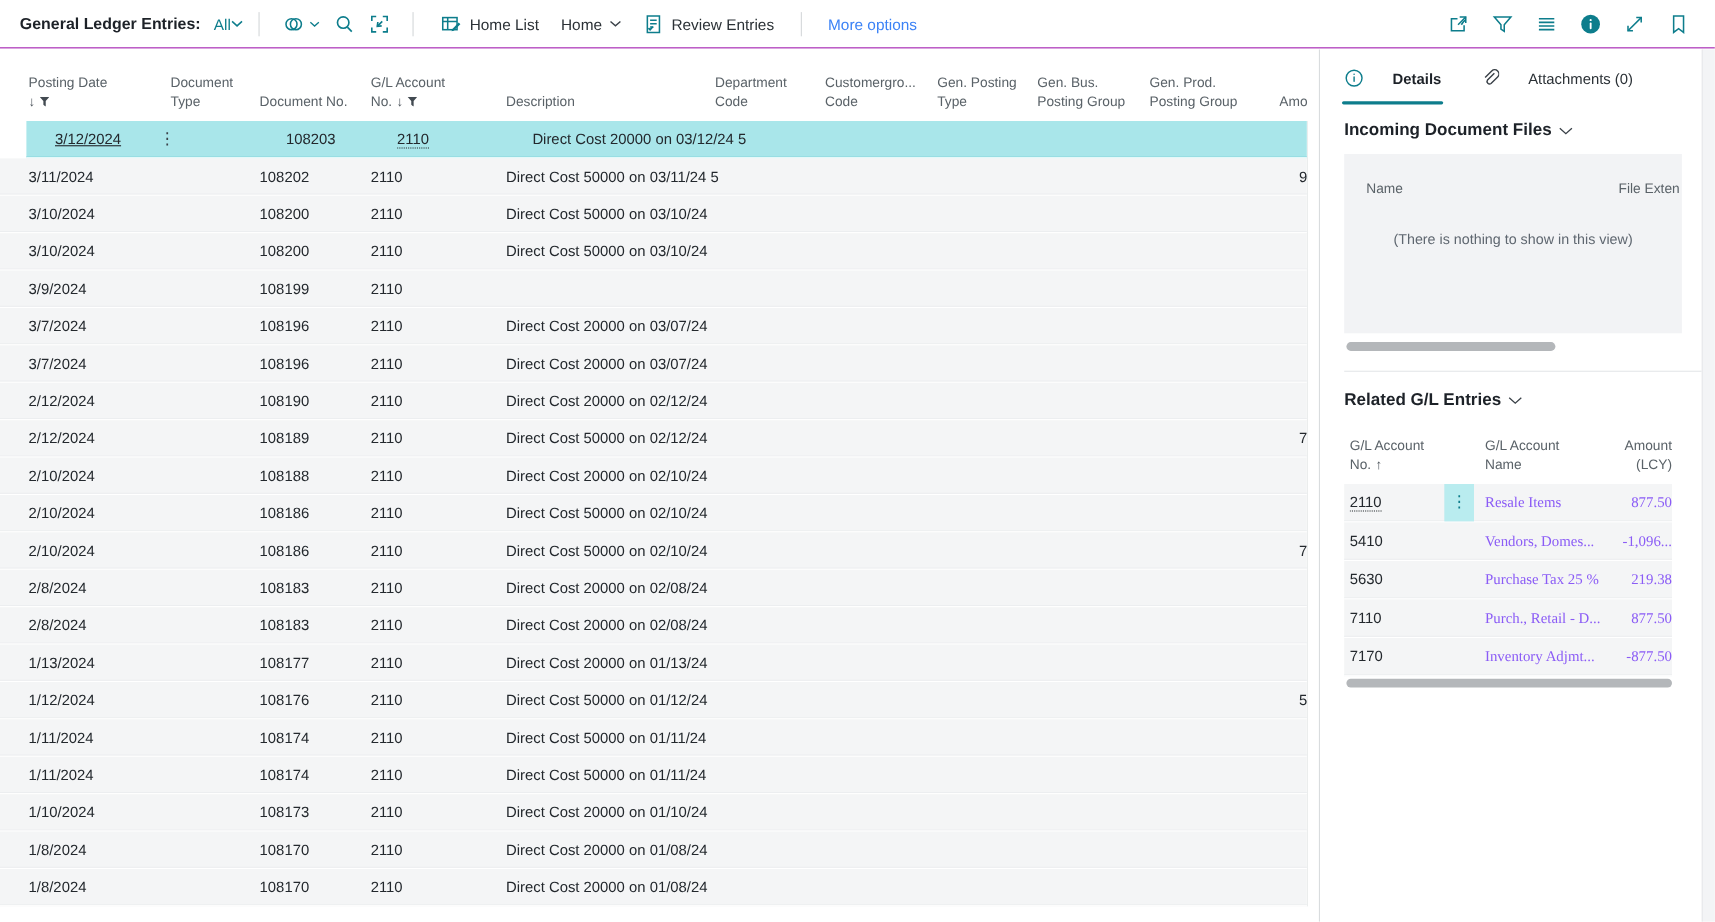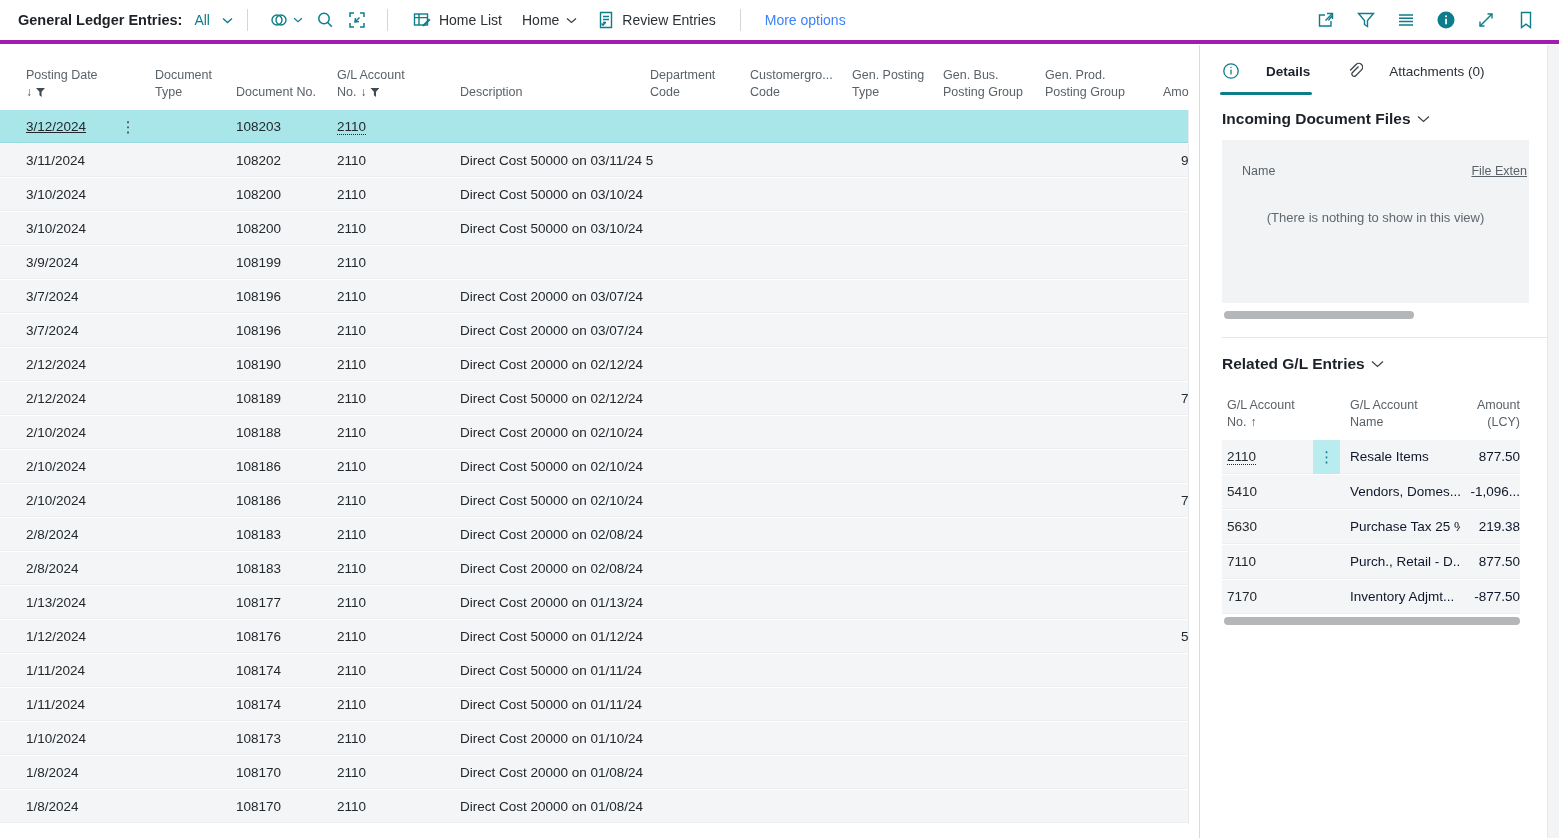--- a/index.html
+++ b/index.html
@@ -3,23 +3,23 @@
 <meta charset="utf-8">
 <style>
   html,body{margin:0;padding:0;}
   body{
     width:1559px;height:838px;overflow:hidden;position:relative;
     font-family:"Liberation Sans",sans-serif;background:#ffffff;color:#23282d;
     -webkit-font-smoothing:antialiased;
   }
   
   .cmdbar{position:absolute;top:0;left:0;right:0;height:44px;background:#fff;
-    border-bottom:4px solid #a21caf;display:flex;align-items:center;padding-left:18px;box-sizing:border-box;}
+    border-bottom:1px solid #a21caf;display:flex;align-items:center;padding-left:18px;box-sizing:border-box;}
   .cmdbar .title{font-weight:bold;font-size:14.5px;color:#1d2228;}
-  .viewsel{display:flex;align-items:center;gap:12px;margin-left:12px;color:#0d7d8c;font-size:14px;cursor:pointer;}
+  .viewsel{display:flex;align-items:center;gap:0;margin-left:12px;color:#0d7d8c;font-size:14px;cursor:pointer;}
   .vdiv{width:1px;height:22px;background:#d4d7da;margin:0 14px;}
   .icnbtn{display:flex;align-items:center;gap:3px;cursor:pointer;padding:0 6px;}
   .cmd-act{display:flex;align-items:center;gap:7px;font-size:14px;color:#2b3136;cursor:pointer;padding:0 10px;white-space:nowrap;}
   .cmd-act.muted{color:#3b82f6;}
   .right-icons{margin-left:auto;display:flex;align-items:center;gap:10px;padding-right:18px;}
   .right-icons .icnbtn{padding:0 4px;}
   svg{display:block;}
   .chev{stroke:#0d7d8c;}
   .chev.dark{stroke:#3a4148;}
   
@@ -29,47 +29,47 @@
   .hline2{display:flex;align-items:center;gap:4px;}
   .sortarrow{font-size:12px;color:#474f56;}
   .funnel{width:9px;height:9px;background:#424a51;display:inline-block;
     clip-path:polygon(0 0,100% 0,62% 42%,62% 100%,38% 80%,38% 42%);}
   .x0{left:26px;width:100px}.x1{left:155px;width:78px}.x2{left:236px;width:92px}
   .x3{left:337px;width:95px}.x4{left:460px;width:210px}.x5{left:650px;width:95px}
   .x6{left:750px;width:98px}.x7{left:852px;width:88px}.x8{left:943px;width:98px}
   .x9{left:1045px;width:115px}.x10{left:1163px;width:26px;overflow:hidden}
   .gbody{position:relative;border-right:1px solid #e9ebec;width:1188px;}
   .grow{position:relative;height:33px;background:#f4f5f6;border-bottom:1px solid #ffffff;box-shadow:inset 0 -1px 0 #eceef0;cursor:pointer;}
-  .grow.selected{background:#a9e6ea;box-shadow:inset 0 -1px 0 #93dbe1;}
+  .grow.selected{background:#a9e6ea;box-shadow:inset 0 -1px 0 #93dbe1;margin-left:24px;}
   .gcell{position:absolute;top:0;height:33px;line-height:33px;font-size:13.5px;color:#23282d;white-space:nowrap;overflow:hidden;}
   .gcell.u{text-decoration:underline;}
   .dotted{border-bottom:1px dotted #23282d;line-height:normal;}
   .c-ellip{left:118px;width:20px;color:#3a4148;font-size:15px;text-align:center;}
   .xamt{left:1181px;width:8px;}
   
   .pane{position:absolute;top:45px;left:1199px;right:0;bottom:0;background:#fff;border-left:1px solid #d9dcde;box-sizing:border-box;}
   .tabs{position:absolute;top:0;left:22px;display:flex;gap:36px;height:52px;align-items:center;}
   .tab{display:flex;align-items:center;gap:26px;font-size:13.5px;color:#2b3136;cursor:pointer;position:relative;height:100%;}
   .tab.active .tlabel{font-weight:bold;color:#1d2228;}
   .tab.active:after{content:"";position:absolute;left:-2px;right:-2px;bottom:2px;height:3px;background:#0d7d8c;border-radius:2px;}
   .sechead{position:absolute;left:22px;display:flex;align-items:center;gap:6px;font-size:15.5px;font-weight:bold;color:#1d2228;cursor:pointer;}
   .incbox{position:absolute;left:22px;top:95px;width:307px;height:163px;background:#f2f3f5;overflow:hidden;}
   .incbox .bh{position:absolute;top:24px;font-size:12.5px;color:#5a6268;white-space:nowrap;}
   .incbox .bh.left{left:20px;}
-  .incbox .bh.right{right:2px;text-decoration:underline;}
+  .incbox .bh.right{right:2px;}
   .emptymsg{position:absolute;top:70px;left:0;right:0;text-align:center;font-size:13px;color:#5f6770;}
   .hthumb{position:absolute;height:8px;border-radius:4px;background:#b4b7ba;cursor:pointer;}
   .pane-div{position:absolute;left:22px;right:12px;top:292px;height:1px;background:#e4e6e9;}
   .reltable{position:absolute;left:22px;top:340px;width:298px;}
   .rhead{position:relative;height:55px;}
   .rhcell{position:absolute;bottom:9px;font-size:12.5px;color:#5a6268;line-height:17px;white-space:nowrap;cursor:pointer;}
   .rx0{left:5px;width:95px}.rx1{left:128px;width:110px}.rx2{left:180px;width:118px;text-align:right}
   .rrow{position:relative;height:34px;background:#f4f5f6;border-bottom:1px solid #ffffff;box-shadow:inset 0 -1px 0 #eceef0;cursor:pointer;}
   .rcell{position:absolute;top:0;height:34px;line-height:34px;font-size:13.5px;white-space:nowrap;overflow:hidden;color:#23282d;}
-  .rcell.link{color:#0f172a;}
+  .rcell.link{color:#8b5cf6;font-family:Liberation Serif, serif;}
   .r-ellip{left:91px;width:27px;background:#b9ecef;color:#0d7d8c;text-align:center;font-size:15px;}
   .vtrack{position:absolute;top:0;right:0;width:11px;bottom:0;background:#f3f4f6;border-left:1px solid #e6e8ea;cursor:pointer;}
 </style>
 </head>
 <body>
 
 <div class="cmdbar">
   <span class="title">General Ledger Entries:</span>
   <span class="viewsel">
     <span>All</span>
@@ -242,20 +242,21 @@
           <span>Amou</span>
         </div>
       </div>
     </div>
   <div class="gbody" id="gbody">
       <div class="grow selected">
         <span class="gcell x0 u">3/12/2024</span>
         <span class="gcell c-ellip">⋮</span>
         <span class="gcell x2">108203</span>
         <span class="gcell x3"><span class="dotted">2110</span></span>
+        <span class="gcell x4">Direct Cost 20000 on 03/12/24 5</span>
       </div>
       <div class="grow">
         <span class="gcell x0">3/11/2024</span>
         <span class="gcell x2">108202</span>
         <span class="gcell x3">2110</span>
         <span class="gcell x4">Direct Cost 50000 on 03/11/24 5</span>
         <span class="gcell xamt">9</span>
       </div>
       <div class="grow">
         <span class="gcell x0">3/10/2024</span>

